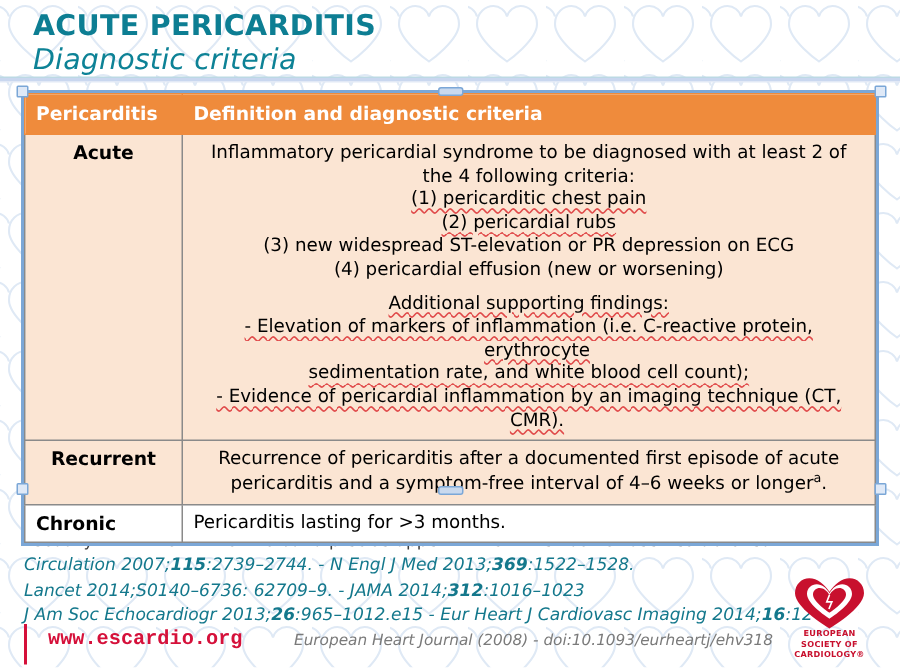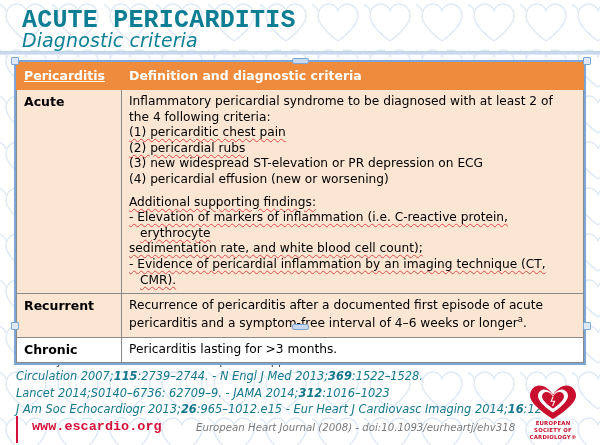--- a/index.html
+++ b/index.html
@@ -17,22 +17,22 @@
     opacity:1;
   }
 
   
   #slide-header{
     position:absolute;left:0;top:0;width:600px;height:56px;
     z-index:2;
   }
   #title-main{
     position:absolute;left:22px;top:6px;
-    font-size:25px;font-weight:bold;color:#0d7e93;
-    letter-spacing:0.2px;white-space:nowrap;font-family:Liberation Mono, monospace;
+    font-size:19px;font-weight:bold;color:#0d7e93;
+    letter-spacing:0.2px;white-space:nowrap;
   }
   #title-sub{
     position:absolute;left:22px;top:29px;
     font-size:19px;font-weight:normal;font-style:italic;color:#0d8296;
     letter-spacing:0.1px;white-space:nowrap;
   }
   #header-rule{
     position:absolute;left:0;top:51px;width:600px;height:5px;
   }
   #header-rule .l1{height:1px;background:#bcd9e4;}
@@ -58,23 +58,23 @@
   }
   col.c1{width:105px;}
   
   tr.hdr th{
     background:#ef8b3c;color:#ffffff;
     font-size:12.5px;font-weight:bold;text-align:left;
     padding:5px 7px 6px 7px;
     border-color:#ef8b3c;
   }
   th.hdr-1{border-right:1px solid #ffffff;}
-  #hdr-pericarditis{text-decoration:underline;}
-  
-  tr.peach td{background:#fbe5d3;}
+  #hdr-pericarditis{}
+  
+  tr.peach td{background:#fbe5d3;text-align:center;}
   tr.white td{background:#ffffff;}
   td.label{font-size:12.5px;font-weight:bold;color:#000;padding-top:6px;}
   td.body{font-size:12.2px;color:#000000;line-height:1.28;}
   td.body .ln{display:block;}
   td.body .indent{display:block;padding-left:11px;text-indent:-11px;}
   .uline{text-decoration:underline;}
   .sq{
     text-decoration:underline;
     text-decoration-style:wavy;
     text-decoration-color:#e04a4a;

